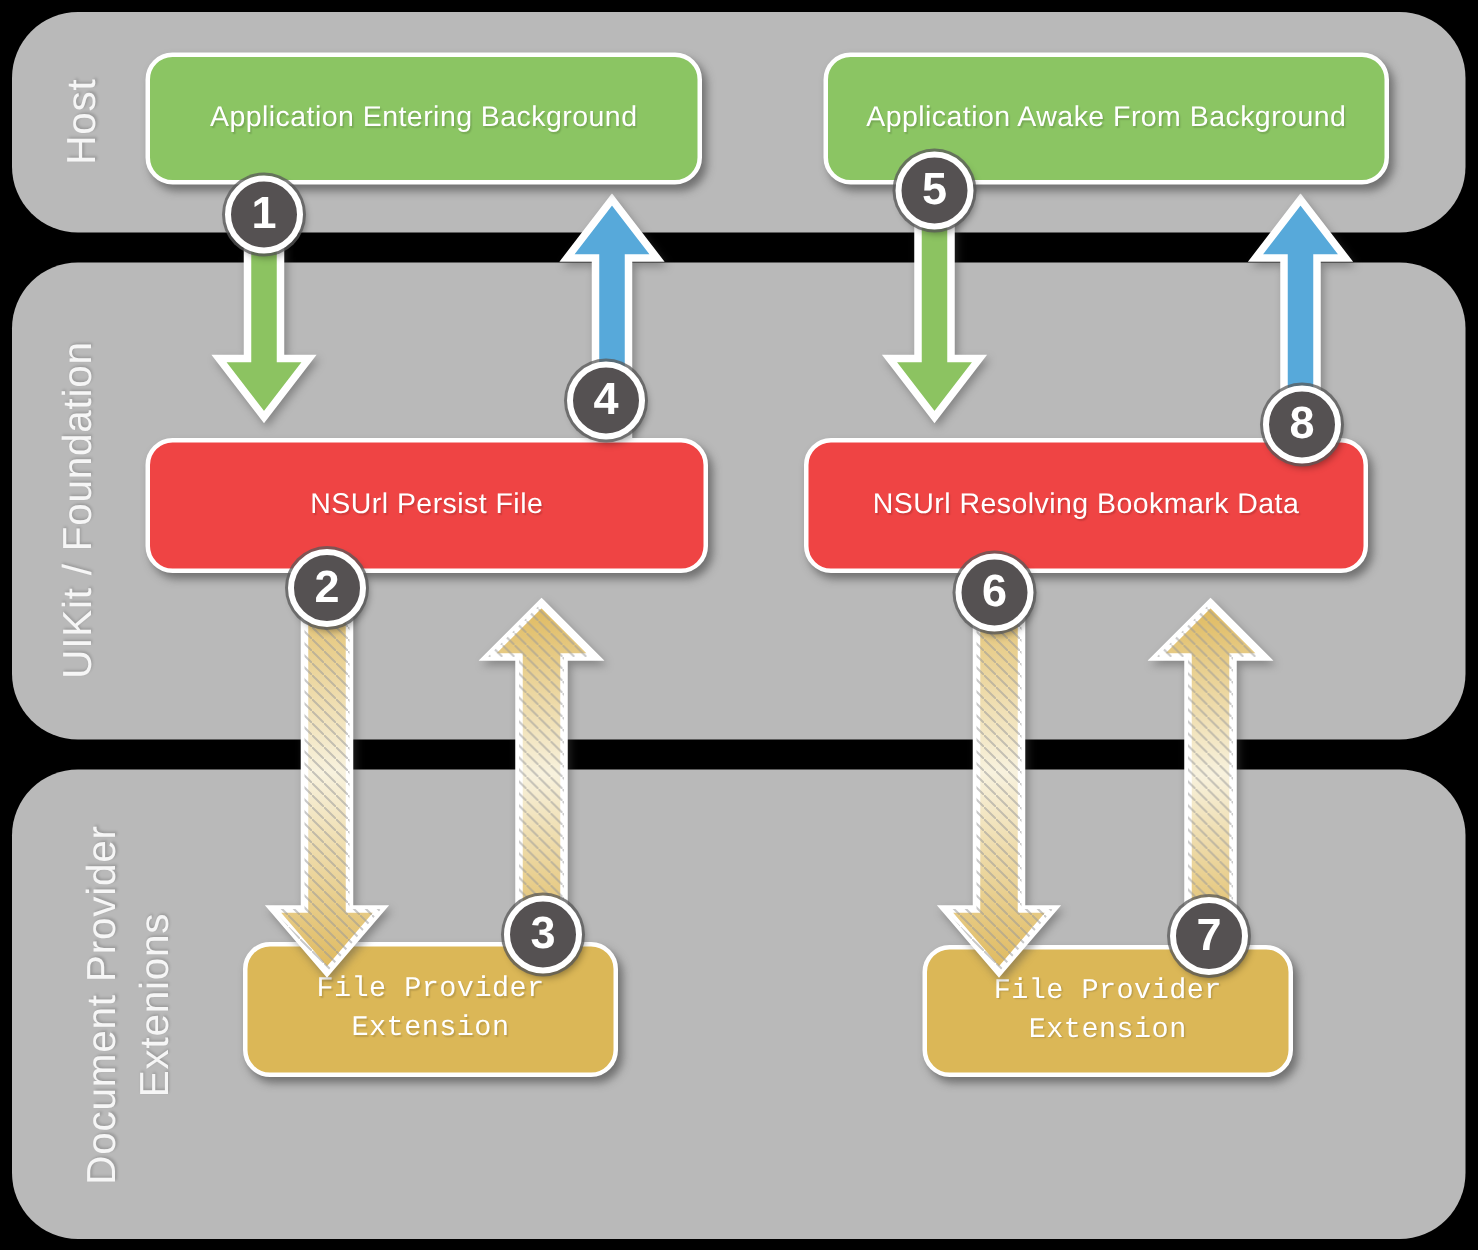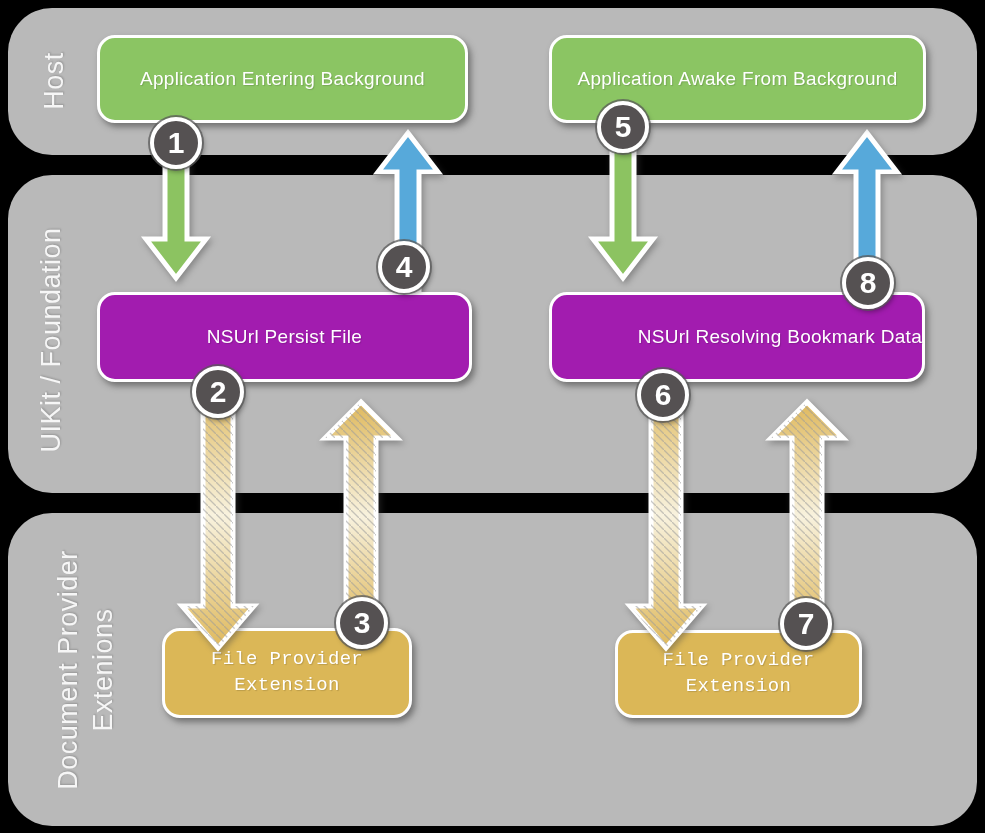--- a/index.html
+++ b/index.html
@@ -25,26 +25,26 @@
   #label-dpe{left:86px;top:670px;}
   .node{
     position:absolute;display:flex;flex-direction:column;align-items:center;justify-content:center;
     border:3px solid #fff;border-radius:18px;color:#fff;font-size:19px;letter-spacing:.3px;
     text-align:center;line-height:1.35;
     box-shadow:3px 4px 6px rgba(55,55,55,0.55);
     text-shadow:1px 1px 1px rgba(0,0,0,0.15);
     z-index:4;
   }
   .node.green{background:#8BC563;}
-  .node.blue{background:#a21caf;}
+  .node.blue{background:#ef4444;}
   .node.tan{background:#DBB757;font-family:Liberation Mono, monospace;}
   #box-app-entering{left:97px;top:35px;width:365px;height:82px;}
   #box-app-awake{left:549px;top:35px;width:371px;height:82px;}
   #box-persist{left:97px;top:292px;width:369px;height:84px;}
-  #box-resolving{left:549px;top:292px;width:370px;height:84px;align-items:flex-end;}
+  #box-resolving{left:536px;top:292px;width:370px;height:84px;}
   #box-fpe-left{left:162px;top:628px;width:244px;height:84px;}
   #box-fpe-right{left:615px;top:630px;width:241px;height:82px;}
   .arrow{position:absolute;filter:drop-shadow(2px 3px 3px rgba(70,70,70,0.45));}
   .arrow.under{z-index:3;}
   .arrow.over{z-index:5;}
   .badge{
     position:absolute;width:44px;height:44px;border-radius:50%;
     background:#555152;border:4px solid #fff;
     box-shadow:0 0 0 2px rgba(90,90,90,0.75), 2px 3px 5px rgba(0,0,0,0.35);
     display:flex;align-items:center;justify-content:center;

